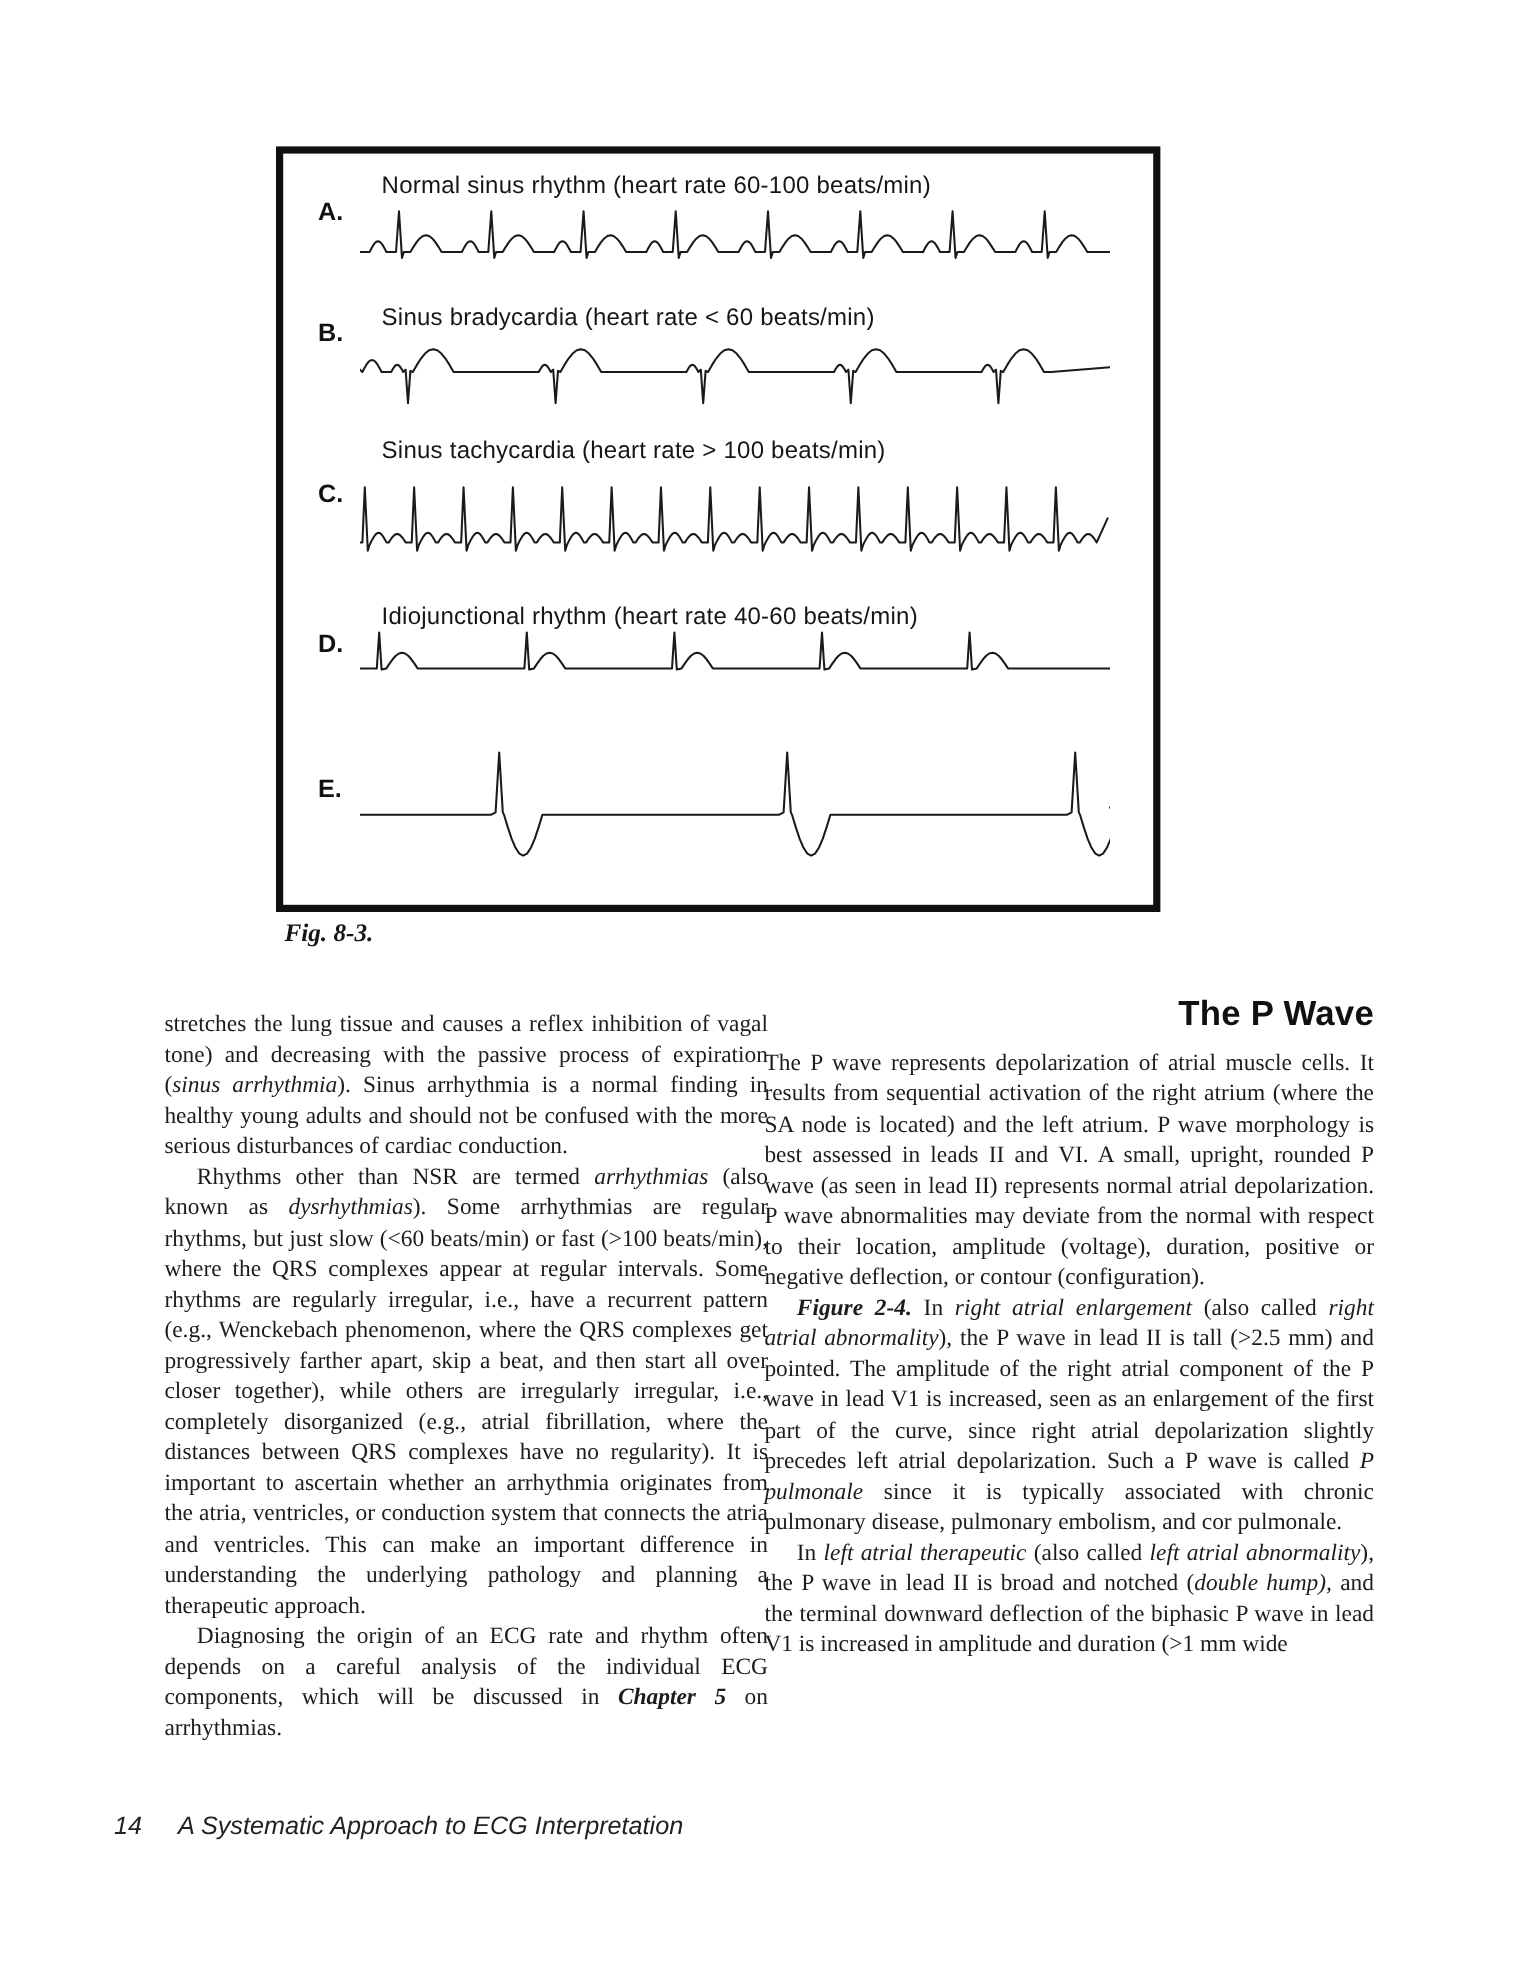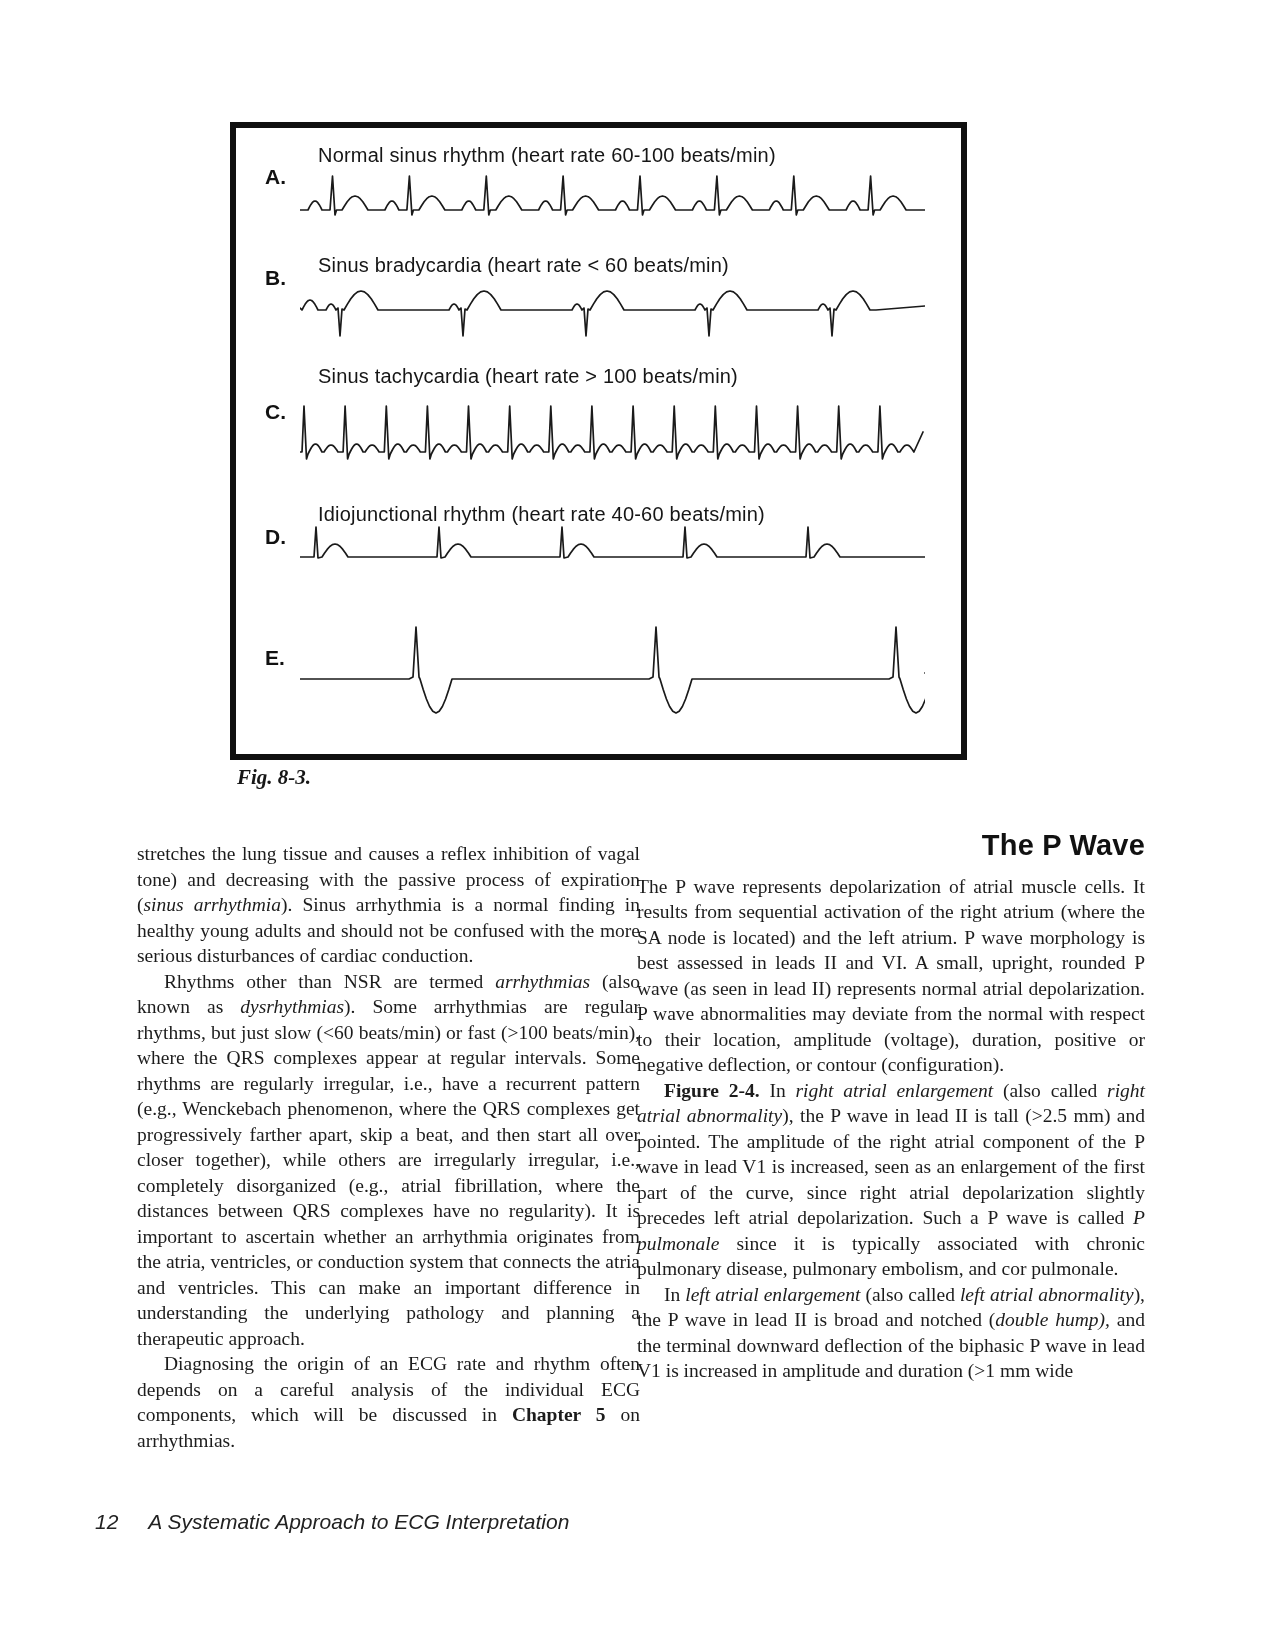--- a/index.html
+++ b/index.html
@@ -19,21 +19,21 @@
     font-weight:bold;font-style:italic;font-size:21px;color:#161616;}
 
   
   .col{position:absolute;font-family:"Liberation Serif",serif;font-size:19.5px;
     line-height:25.5px;text-align:justify;color:#1c1c1c;}
   .col-left{left:95px;top:841px;width:503px;margin-left:42px;}
   .col-right{left:637px;top:833px;width:508px;}
   .col p{margin:0;}
   .col p.indent{text-indent:27px;}
   .col .i{font-style:italic;}
-  .col .b{font-weight:bold;}
+  .col .b{font-weight:bold;font-style:italic;}
   .col h1{margin:0 0 15px 0;font-family:"Liberation Sans",sans-serif;font-weight:bold;
     font-size:29px;letter-spacing:0.2px;color:#111;text-align:right;}
 
   
   .footer{position:absolute;left:95px;top:1510px;font-family:"Liberation Sans",sans-serif;
     font-style:italic;font-size:21px;color:#222;}
   .footer .pn{margin-right:30px;}
 </style>
 </head>
 <body>
@@ -77,20 +77,20 @@
   <div class="col col-left">
     <p><span>stretches the lung tissue and causes a reflex inhibition of vagal tone) and decreasing with the passive process of expiration (</span><span class="i">sinus arrhythmia</span><span>). Sinus arrhythmia is a normal finding in healthy young adults and should not be confused with the more serious disturbances of cardiac conduction.</span></p>
     <p class="indent"><span>Rhythms other than NSR are termed </span><span class="i">arrhythmias</span><span> (also known as </span><span class="i">dysrhythmias</span><span>). Some arrhythmias are regular rhythms, but just slow (&lt;60 beats/min) or fast (&gt;100 beats/min), where the QRS complexes appear at regular intervals. Some rhythms are regularly irregular, i.e., have a recurrent pattern (e.g., Wenckebach phenomenon, where the QRS complexes get progressively farther apart, skip a beat, and then start all over closer together), while others are irregularly irregular, i.e., completely disorganized (e.g., atrial fibrillation, where the distances between QRS complexes have no regularity). It is important to ascertain whether an arrhythmia originates from the atria, ventricles, or conduction system that connects the atria and ventricles. This can make an important difference in understanding the underlying pathology and planning a therapeutic approach.</span></p>
     <p class="indent"><span>Diagnosing the origin of an ECG rate and rhythm often depends on a careful analysis of the individual ECG components, which will be discussed in </span><span class="b">Chapter 5</span><span> on arrhythmias.</span></p>
   </div>
 
   <div class="col col-right">
     <h1>The P Wave</h1>
     <p><span>The P wave represents depolarization of atrial muscle cells. It results from sequential activation of the right atrium (where the SA node is located) and the left atrium. P wave morphology is best assessed in leads II and VI. A small, upright, rounded P wave (as seen in lead II) represents normal atrial depolarization. P wave abnormalities may deviate from the normal with respect to their location, amplitude (voltage), duration, positive or negative deflection, or contour (configuration).</span></p>
     <p class="indent"><span class="b">Figure 2-4.</span><span> In </span><span class="i">right atrial enlargement</span><span> (also called </span><span class="i">right atrial abnormality</span><span>), the P wave in lead II is tall (&gt;2.5 mm) and pointed. The amplitude of the right atrial component of the P wave in lead V1 is increased, seen as an enlargement of the first part of the curve, since right atrial depolarization slightly precedes left atrial depolarization. Such a P wave is called </span><span class="i">P pulmonale</span><span> since it is typically associated with chronic pulmonary disease, pulmonary embolism, and cor pulmonale.</span></p>
-    <p class="indent"><span>In </span><span class="i">left atrial enlargement</span><span> (also called </span><span class="i">left atrial abnormality</span><span>), the P wave in lead II is broad and notched (</span><span class="i">double hump),</span><span> and the terminal downward deflection of the biphasic P wave in lead V1 is increased in amplitude and duration (&gt;1 mm wide</span></p>
+    <p class="indent"><span>In </span><span class="i">left atrial therapeutic</span><span> (also called </span><span class="i">left atrial abnormality</span><span>), the P wave in lead II is broad and notched (</span><span class="i">double hump),</span><span> and the terminal downward deflection of the biphasic P wave in lead V1 is increased in amplitude and duration (&gt;1 mm wide</span></p>
   </div>
 
   <div class="footer">
-    <span class="pn">12</span><span>A Systematic Approach to ECG Interpretation</span>
+    <span class="pn">14</span><span>A Systematic Approach to ECG Interpretation</span>
   </div>
 
 </div>
 
 </body></html>

